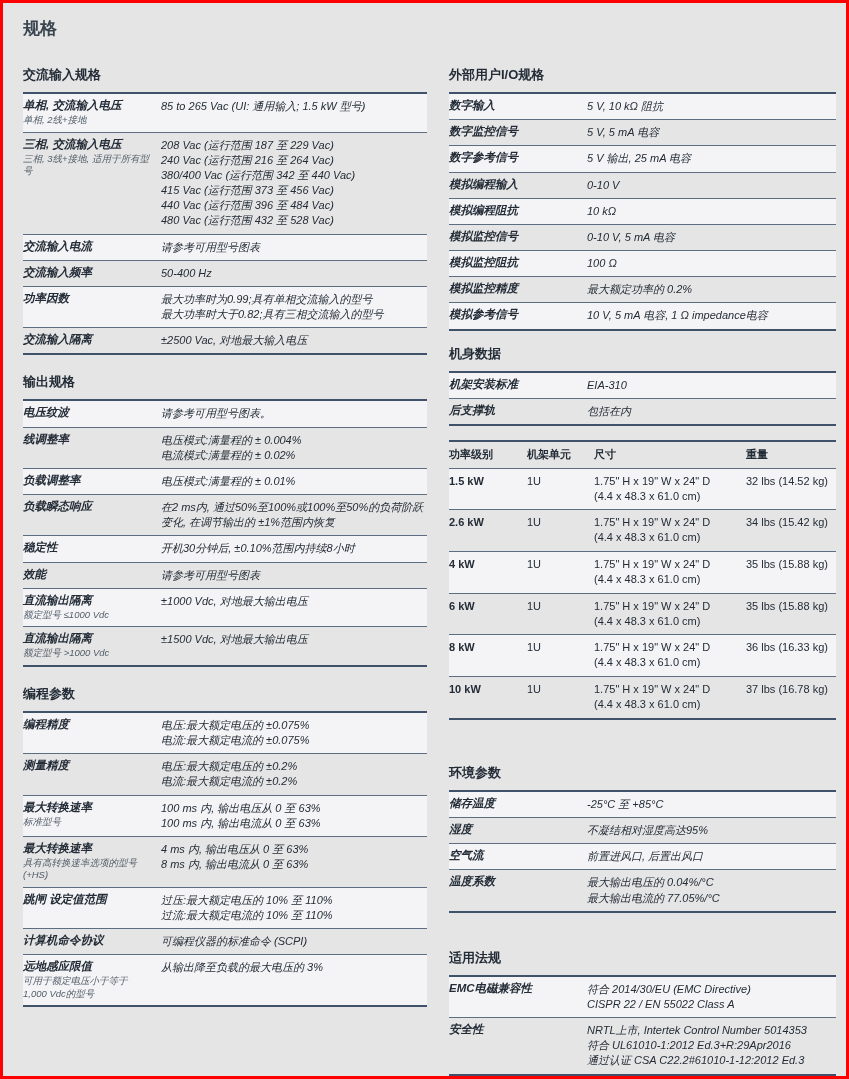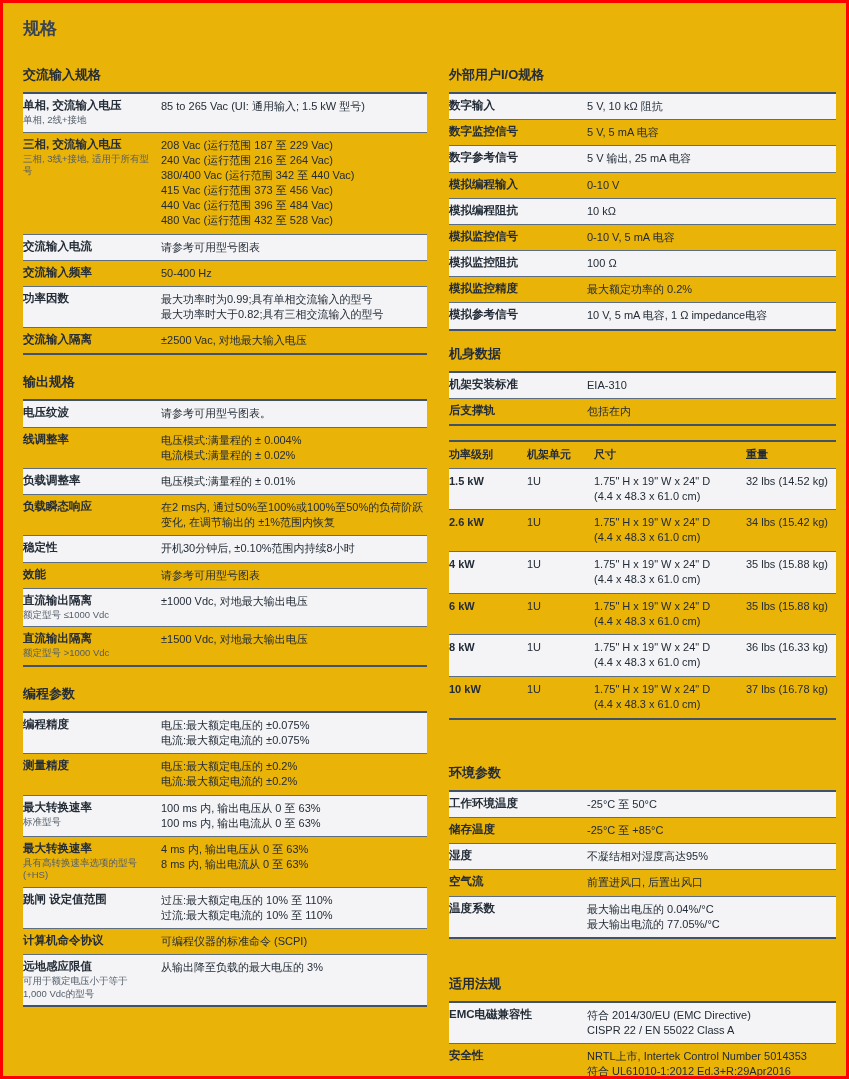--- a/index.html
+++ b/index.html
@@ -1,39 +1,39 @@
 <!DOCTYPE html>
 <html><head>
 <meta charset="utf-8">
 <style>
   html,body { margin:0; padding:0; background:#fff; }
   .page {
     position:relative;
     width:849px; height:1079px;
     box-sizing:border-box;
-    background:#eab308;
+    background:#e5e5e5;
     border:3px solid #fe0000;
     padding:12px 14px 0 20px;
     overflow:hidden;
     font-family:"Liberation Sans","DejaVu Sans",sans-serif;
     color:#232c37;
   }
   .page-title {
     font-size:17px; font-weight:bold; color:#3a4450;
     margin:2px 0 26px 0;
   }
   .columns { display:flex; gap:22px; }
   .col-left  { width:404px; flex:0 0 404px; }
   .col-right { width:387px; flex:0 0 387px; }
 
   .section { margin-bottom:18px; }
   .sec-title { font-size:13px; font-weight:bold; margin:0 0 8px 0; color:#232c37; }
 
   .spec-table { border-top:2px solid #40516a; border-bottom:2px solid #40516a; }
-  .spec-row { display:flex; border-bottom:1px solid #5d6e82; padding:4px 2px 5px 0; }
+  .spec-row { display:flex; border-bottom:1px solid #5d6e82; padding:4px 2px 5px 0;font-style:italic; }
   .spec-row:last-child { border-bottom:none; }
   .spec-row:nth-child(odd) { background:#f4f4f6; }
   .cell-label { flex:0 0 138px; width:138px; padding-right:8px; box-sizing:border-box; }
   .label-main { font-weight:bold; font-size:11.5px; line-height:1.32; }
   .label-sub  { font-size:9.5px; color:#525d69; line-height:1.3; margin-top:1px; }
   .cell-value { flex:1; font-size:11px; line-height:1.38; padding-top:1px; }
   .cell-value div { white-space:normal; }
 
   
   .power-table { border-top:2px solid #40516a; border-bottom:2px solid #40516a;
@@ -422,28 +422,20 @@
               <div>(4.4 x 48.3 x 61.0 cm)</div>
             </div>
             <div class="pt-c4">37 lbs (16.78 kg)</div>
           </div>
         </section>
         <section class="section">
           <h2 class="sec-title">环境参数</h2>
           <div class="spec-table">
             <div class="spec-row">
               <div class="cell-label">
-                <div class="label-main">工作环境温度</div>
-              </div>
-              <div class="cell-value">
-                <div>-25°C 至 50°C</div>
-              </div>
-            </div>
-            <div class="spec-row">
-              <div class="cell-label">
                 <div class="label-main">储存温度</div>
               </div>
               <div class="cell-value">
                 <div>-25°C 至 +85°C</div>
               </div>
             </div>
             <div class="spec-row">
               <div class="cell-label">
                 <div class="label-main">湿度</div>
               </div>

